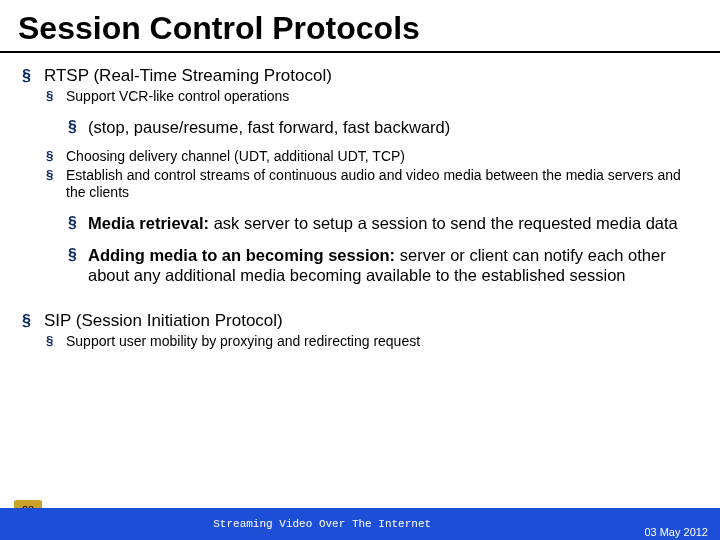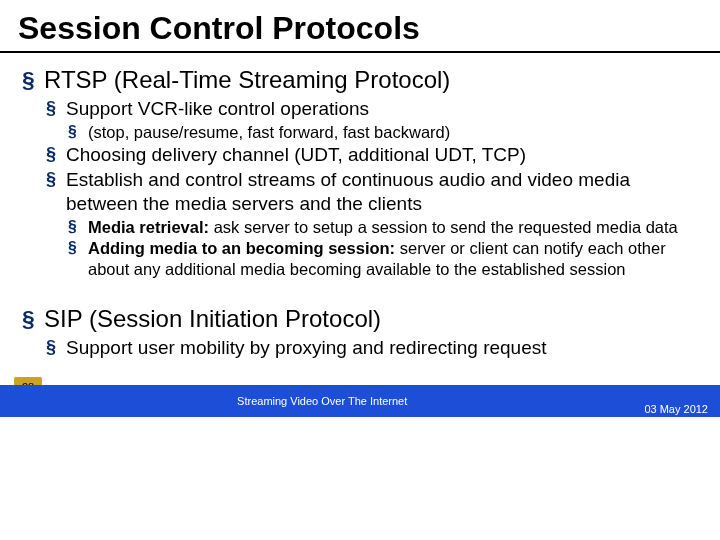--- a/index.html
+++ b/index.html
@@ -1,30 +1,30 @@
 <!DOCTYPE html>
 <html><head>
 <meta charset="utf-8">
 <style>
   * { box-sizing: border-box; margin: 0; padding: 0; }
   html, body { width: 720px; height: 540px; font-family: Arial, Helvetica, sans-serif; background: #fff; color: #000; }
-  .slide { width: 720px; height: 417px; position: relative; display: flex; flex-direction: column; }
+  .slide { width: 720px; height: 540px; position: relative; display: flex; flex-direction: column; }
   .title { font-size: 32px; font-weight: bold; padding: 10px 18px 4px 18px; }
   .rule { border: none; border-top: 2px solid #000; margin: 0 0 8px 0; width: 100%; }
   .body { flex: 1 1 auto; padding: 0 22px 0 22px; font-size: 16.5px; line-height: 1.25; }
-  .lvl1 { position: relative; padding-left: 22px; margin: 4px 0 2px 0; font-size: 24px; }
-  .lvl2 { position: relative; padding-left: 44px; margin: 1px 0; font-size: 19px; }
-  .lvl3 { position: relative; padding-left: 66px; margin: 1px 0; font-size: 16.5px; }
+  .lvl1 { position: relative; padding-left: 22px; margin: 4px 0 2px 0; font-size: 17px; }
+  .lvl2 { position: relative; padding-left: 44px; margin: 1px 0; font-size: 14px; }
+  .lvl3 { position: relative; padding-left: 66px; margin: 11px 0; font-size: 16.5px; }
   .bullet::before { content: "§"; position: absolute; left: 0; top: 0; font-weight: bold; color: #0a2a66; font-size: 0.95em; }
   .lvl1.bullet::before { left: 0; }
   .lvl2.bullet::before { left: 24px; }
   .lvl3.bullet::before { left: 46px; }
   .footer { height: 32px; background: #1d4ed8; display: flex; align-items: center; color: #fff; font-size: 11px; position: relative; }
   .page-badge { position: absolute; left: 14px; bottom: 20px; width: 28px; height: 20px; background: #c9a227; color:#000; font-size: 11px; display:flex; align-items:center; justify-content:center; border-radius:2px; }
-  .footer-center { flex: 1; text-align: center; }
+  .footer-center { flex: 1; text-align: center; font-family: Liberation Mono, monospace; }
   .footer-right { padding-right: 12px; margin-top: 16px; }
   .torch { position:absolute; left:38px; bottom:6px; width:26px; height:26px; }
   .torch svg { width:26px; height:26px; }
   .globe { position:absolute; right:90px; bottom:4px; width:30px; height:30px; }
   .globe svg { width:30px; height:30px; }
   b { font-weight: bold; }
 </style>
 </head>
 <body>
 <div class="slide">

